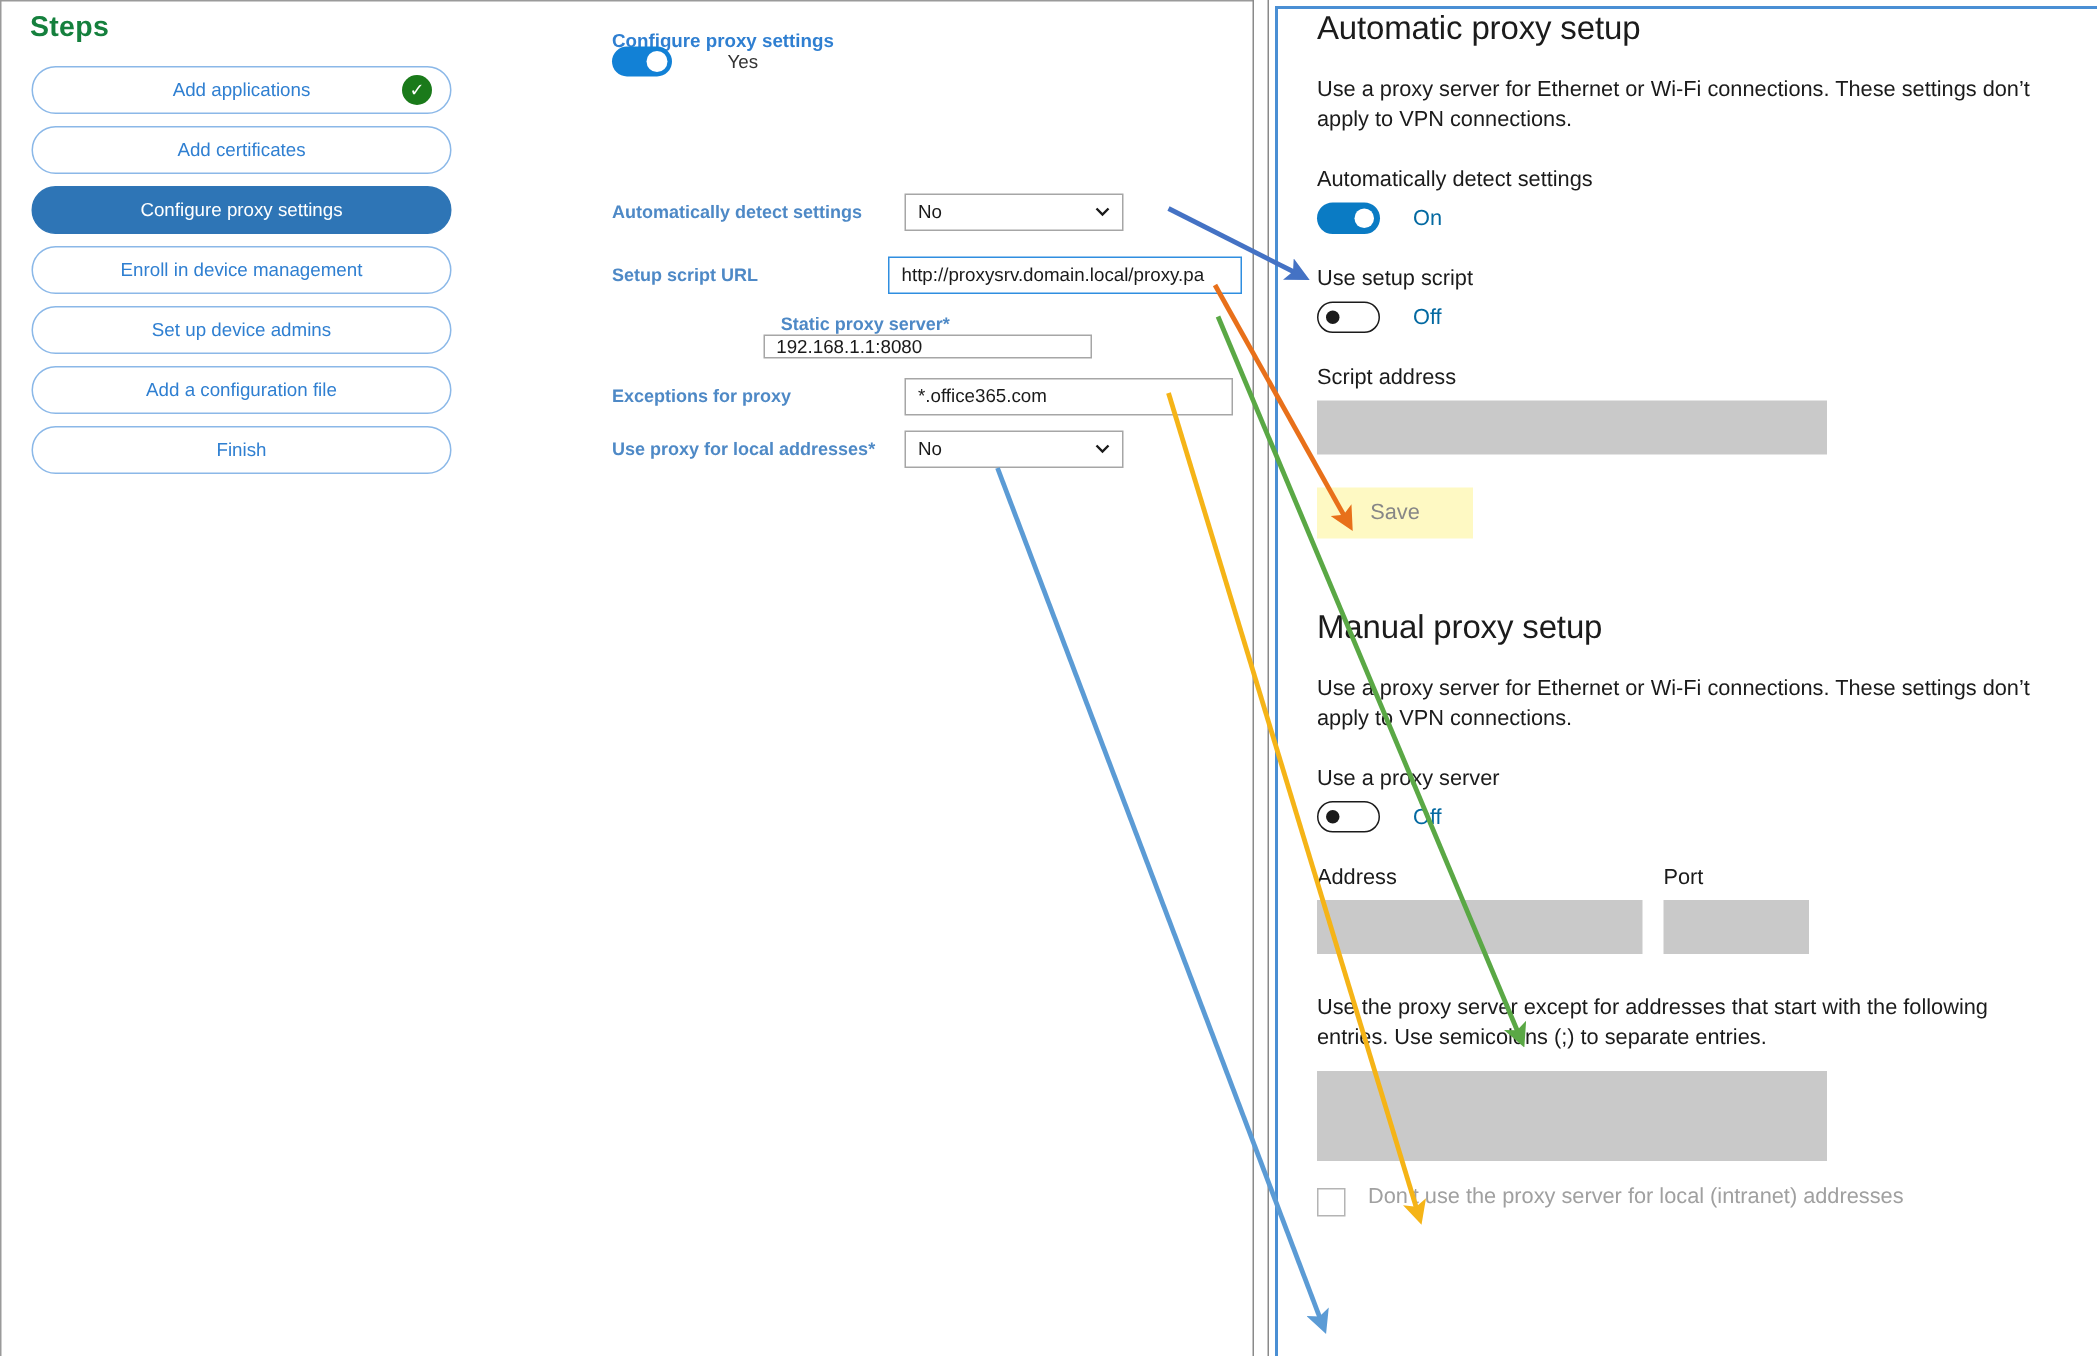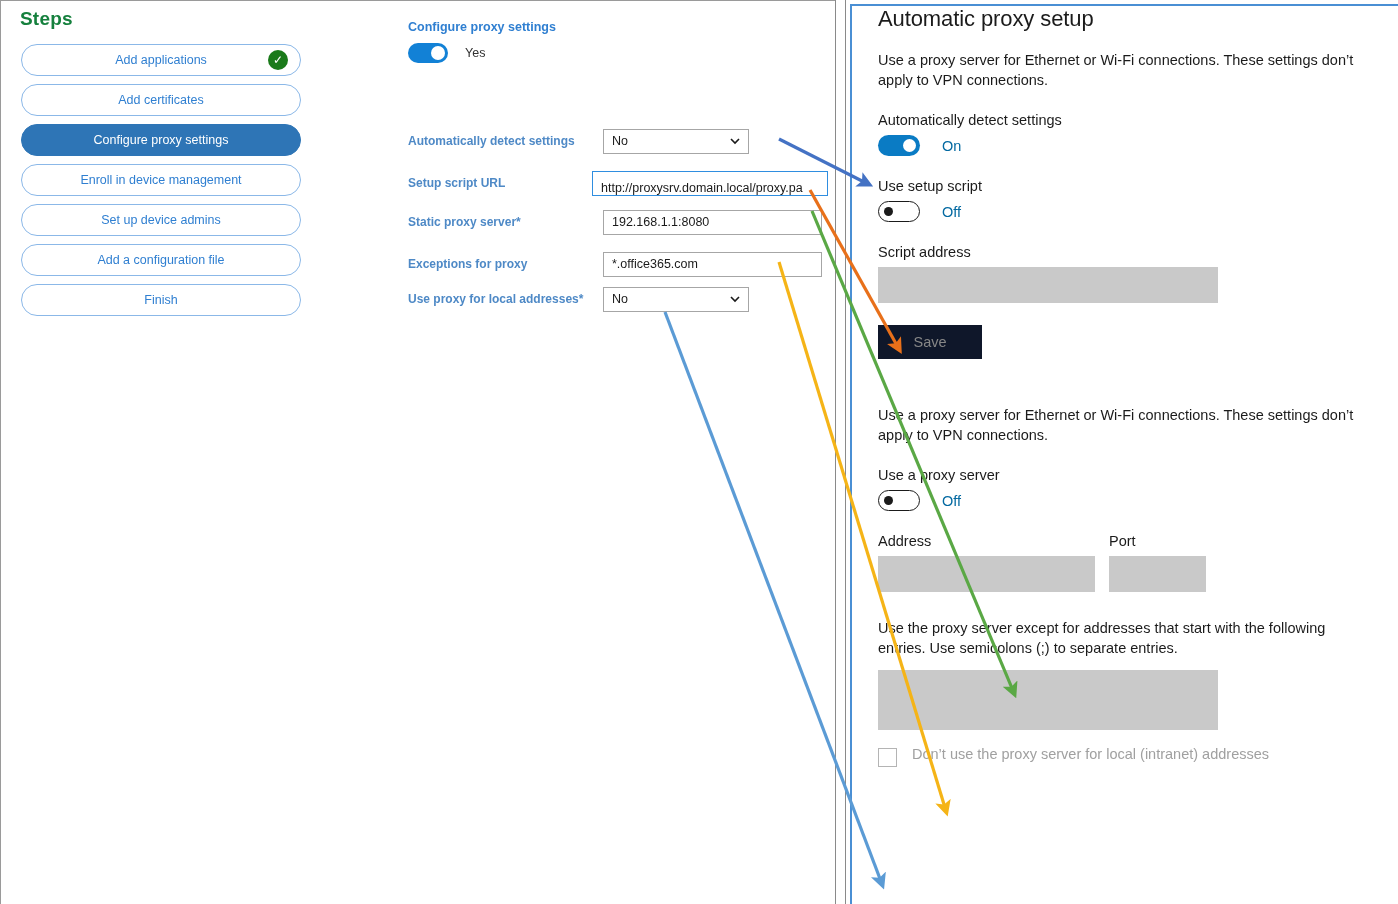--- a/index.html
+++ b/index.html
@@ -60,21 +60,21 @@
     display:flex; align-items:center; justify-content:center;
     font-size:12px; line-height:1;
   }
 
   
   .form-area { position:absolute; left:408px; top:0; width:420px; height:904px; }
   .form-heading {
     position:absolute; left:0; top:20px;
     font-size:12.5px; font-weight:bold; color:#2f7fd1;
   }
-  .toggle-row { position:absolute; left:0; top:43px; display:flex; align-items:center; }
+  .toggle-row { position:absolute; left:0; top:31px; display:flex; align-items:center;gap:20px; }
   .tgl {
     width:40px; height:20px; border-radius:10px; background:#1281d6;
     position:relative; display:inline-block;
   }
   .tgl .knob {
     position:absolute; right:3px; top:3px;
     width:14px; height:14px; border-radius:50%; background:#ffffff;
   }
   .tgl-label { margin-left:17px; font-size:12.5px; color:#333; }
 
@@ -86,21 +86,21 @@
   .field-label .req { color:#4e89c6; font-weight:bold; }
   .ctl {
     width:146px; height:25px;
     border:1px solid #a6a6a6; background:#ffffff;
     font-size:12.5px; color:#1a1a1a;
     display:flex; align-items:center;
     padding:0 8px;
     position:relative;
     font-family:"Liberation Sans", sans-serif;
   }
-  .ctl.focused { border:1px solid #2f8ee0; width:249px;align-items:flex-end; }
+  .ctl.focused { border:1px solid #2f8ee0; width:249px; }
   .ctl.wide { width:219px; }
   .chev {
     position:absolute; right:8px; top:50%; transform:translateY(-50%);
     width:10px; height:10px;
   }
 
   
   .sp-h {
     font-size:22px; font-weight:400; color:#1b1b1b;
     margin:0 0 18px 0; letter-spacing:-.1px;
@@ -117,21 +117,21 @@
   }
   .w-tgl-on .k { position:absolute; right:4px; top:4px; width:13px; height:13px; border-radius:50%; background:#fff; }
   .w-tgl-off {
     width:42px; height:21px; border-radius:11px; background:#ffffff;
     border:1.6px solid #1b1b1b; position:relative;
   }
   .w-tgl-off .k { position:absolute; left:5px; top:5px; width:9px; height:9px; border-radius:50%; background:#1b1b1b; }
   .sp-toggle-txt { margin-left:22px; font-size:14.5px; color:#0369a1; }
   .gray-box { background:#c9c9c9; height:36px; }
   .sp-save {
-    width:104px; height:34px; background:#0f172a; color:#878787;
+    width:104px; height:34px; background:#fef9c3; color:#878787;
     border:none; font-size:14.5px; font-family:"Liberation Sans", sans-serif;
     display:flex; align-items:center; justify-content:center;
   }
   .row2 { display:flex; gap:14px; }
   .cb-row { display:flex; align-items:flex-start; margin-top:16px; }
   .cb-box { width:19px; height:19px; border:1.6px solid #b4b4b4; background:#fff; flex:none; margin-top:2px; }
   .cb-txt { margin-left:15px; font-size:14.5px; color:#a0a0a0; }
 
   
   #arrows { position:absolute; left:0; top:0; width:1398px; height:904px; pointer-events:none; }
@@ -191,21 +191,21 @@
               <path d="M1 3 L5 7 L9 3" stroke="#1a1a1a" stroke-width="1.6" fill="none"></path>
             </svg>
           </div>
         </div>
         <div class="field-row" style="top: 170px;">
           <div class="field-label"><span>Setup script URL</span><span class="req"></span></div>
           <div class="ctl focused">
             <span>http://proxysrv.domain.local/proxy.pa</span>
           </div>
         </div>
-        <div class="field-row" style="top: 209px;">
+        <div class="field-row" style="top: 209px; flex-direction: column;">
           <div class="field-label"><span>Static proxy server</span><span class="req">*</span></div>
           <div class="ctl wide">
             <span>192.168.1.1:8080</span>
           </div>
         </div>
         <div class="field-row" style="top: 251px;">
           <div class="field-label"><span>Exceptions for proxy</span><span class="req"></span></div>
           <div class="ctl wide">
             <span>*.office365.com</span>
           </div>
@@ -241,20 +241,21 @@
           <span class="k"></span>
         </span>
       <span class="sp-toggle-txt">Off</span>
     </div>
 
     <div class="sp-lbl">Script address</div>
     <div class="gray-box" style="width:340px;margin-bottom:22px;"></div>
 
     <div class="sp-save" style="margin-bottom:46px;">Save</div>
 
+    <h2 class="sp-h">Manual proxy setup</h2>
     <p class="sp-p">Use a proxy server for Ethernet or Wi-Fi connections. These settings don’t apply to VPN connections.</p>
 
     <div class="sp-lbl">Use a proxy server</div>
     <div class="sp-toggle-row">
       <span class="w-tgl-off">
           <span class="k"></span>
         </span>
       <span class="sp-toggle-txt">Off</span>
     </div>
 

